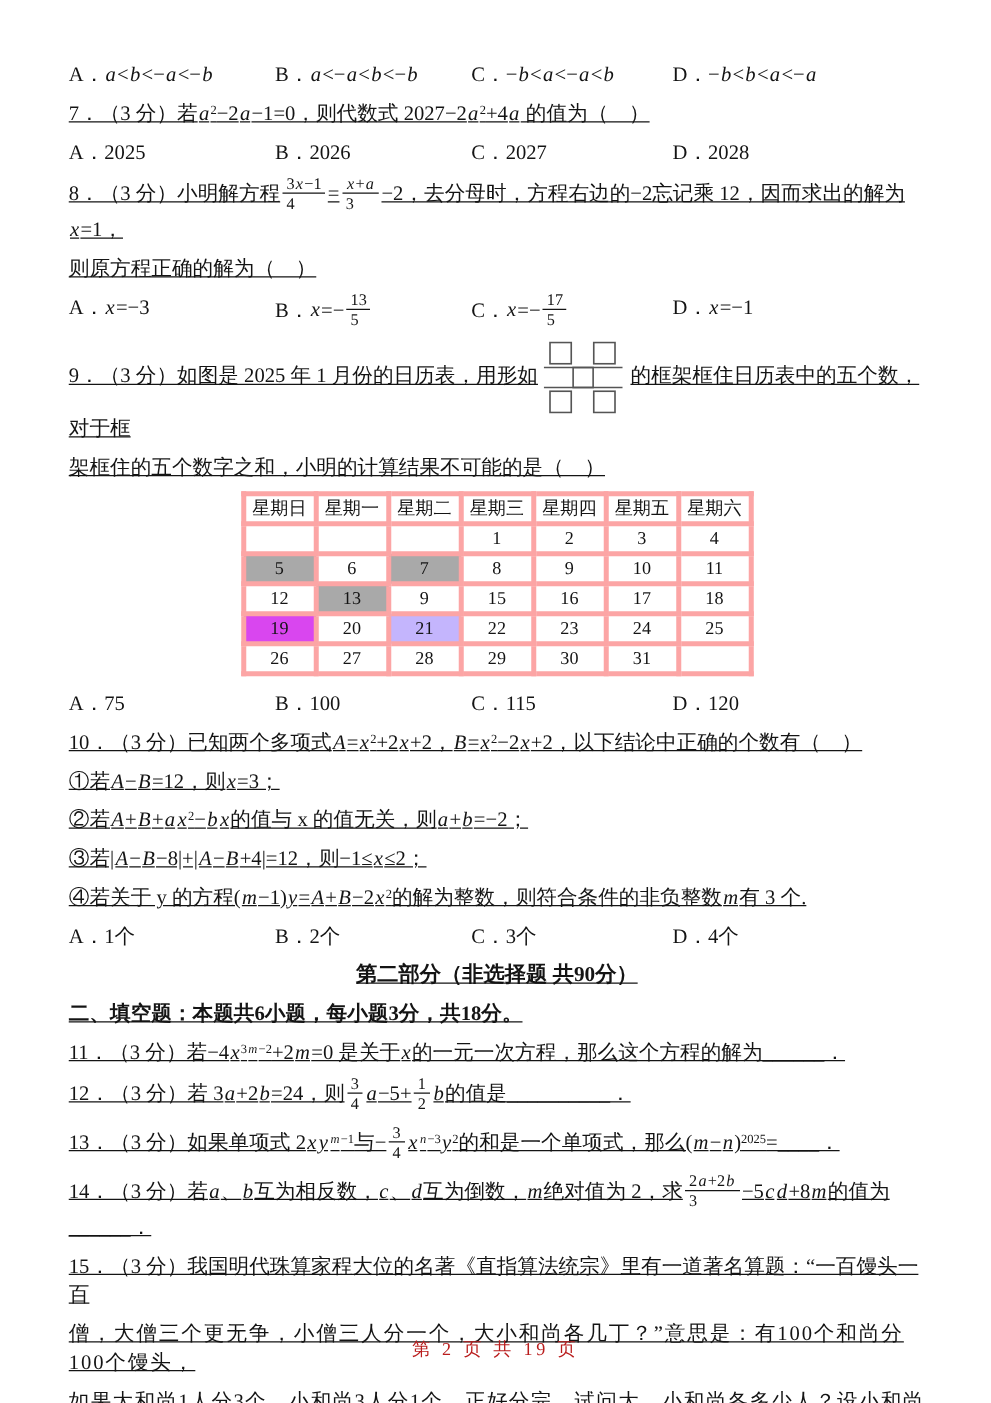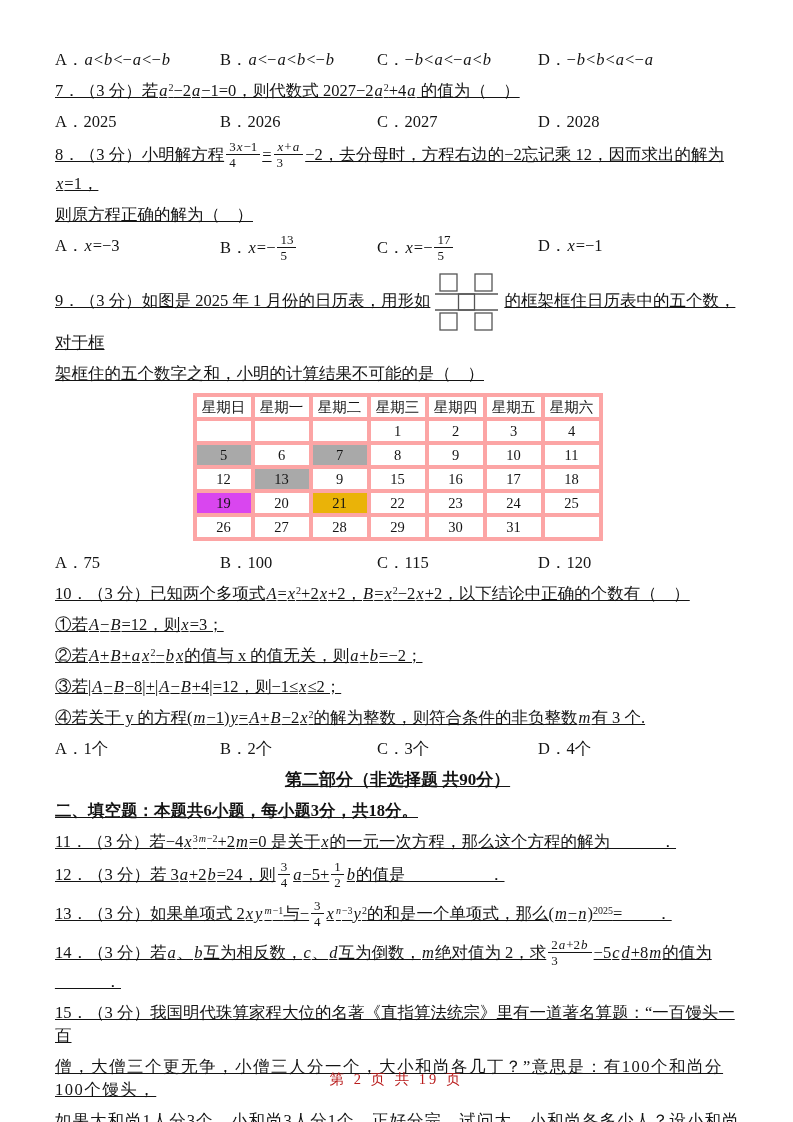--- a/index.html
+++ b/index.html
@@ -118,21 +118,21 @@
               <td style="background: rgb(169, 169, 169);">13</td>
               <td>9</td>
               <td>15</td>
               <td>16</td>
               <td>17</td>
               <td>18</td>
             </tr>
             <tr>
               <td style="background: #d946ef;">19</td>
               <td>20</td>
-              <td style="background: #eab308;">21</td>
+              <td style="background: #c4b5fd;">21</td>
               <td>22</td>
               <td>23</td>
               <td>24</td>
               <td>25</td>
             </tr>
             <tr>
               <td>26</td>
               <td>27</td>
               <td>28</td>
               <td>29</td>

